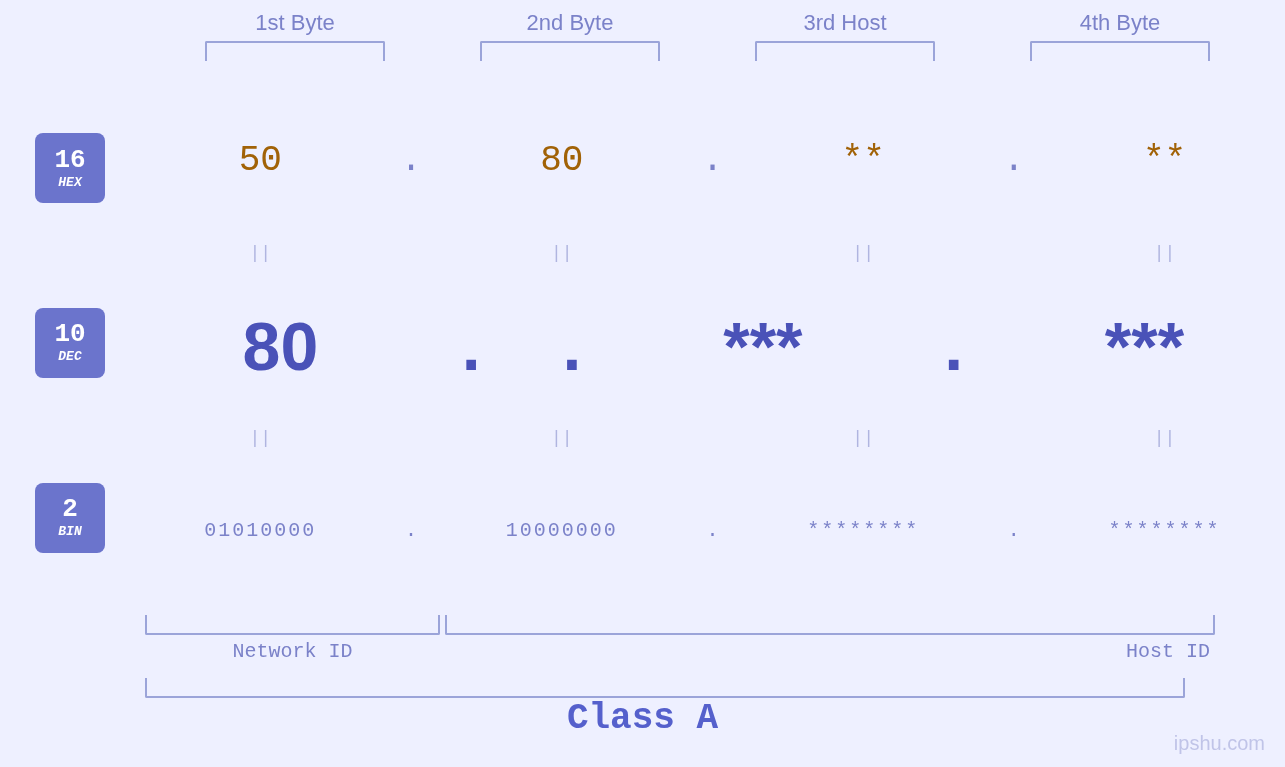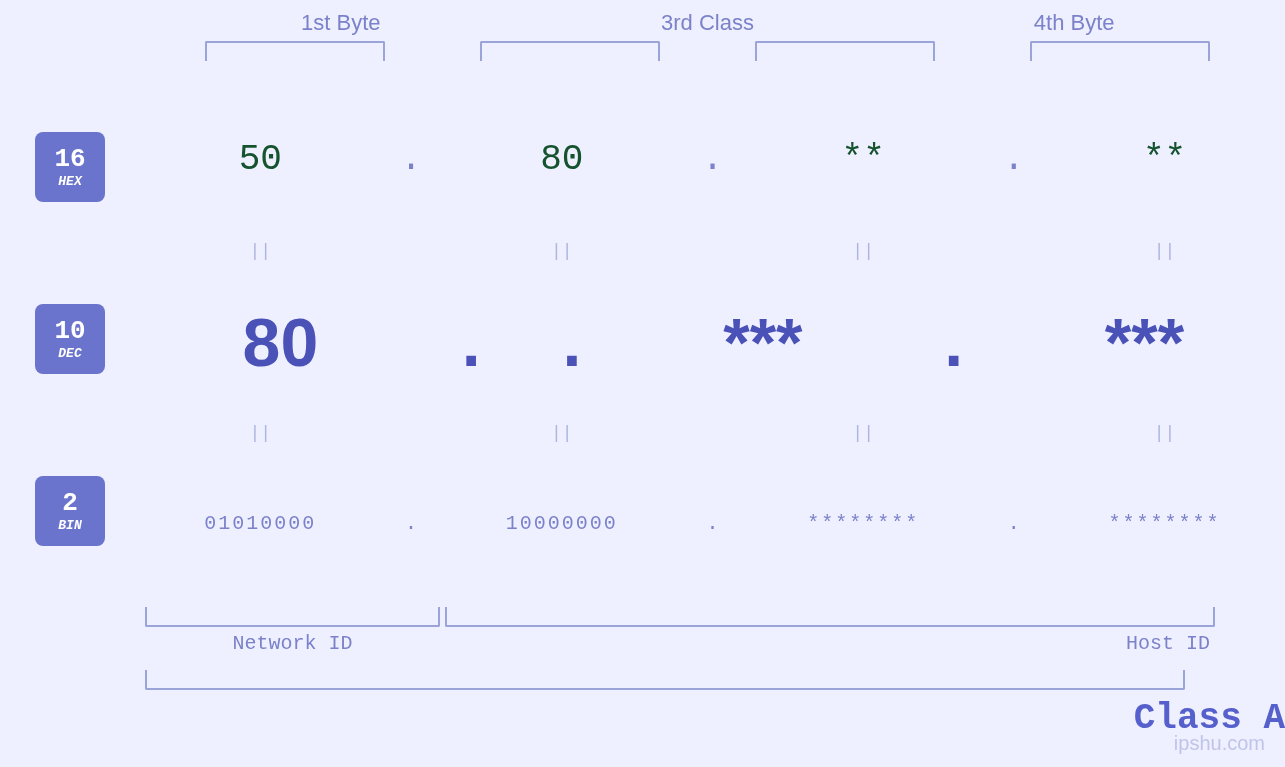--- a/index.html
+++ b/index.html
@@ -123,21 +123,21 @@
       justify-content: center;
     }
 
     .dot-cell {
       width: 40px;
       text-align: center;
     }
 
     
     .hex-value {
-      color: #14532d;
+      color: #a16207;
       font-size: 36px;
     }
 
     .hex-dot {
       color: #7b82c9;
       font-size: 36px;
     }
 
     
     .dec-value {
@@ -239,25 +239,24 @@
       width: 1040px;
       margin-left: 145px;
       height: 20px;
       border: 2px solid #9ba4d9;
       border-top: none;
       border-radius: 0 0 2px 2px;
       margin-top: 15px;
     }
 
     .class-label {
-      text-align: right;
+      text-align: center;
       width: 1285px;
       color: #5560cc;
       font-size: 36px;
-      margin-top: 8px;
       font-weight: bold;
     }
 
     .watermark {
       position: absolute;
       bottom: 12px;
       right: 20px;
       color: #c0c4e8;
       font-size: 20px;
       font-family: Arial, sans-serif;
@@ -281,21 +280,22 @@
       width: 40px;
     }
   </style>
 </head>
 <body>
 
 <div class="container">
 
   <div class="byte-headers">
     <div class="byte-header">1st Byte</div>
-    <div class="byte-header">3rd Class</div>
+    <div class="byte-header">2nd Byte</div>
+    <div class="byte-header">3rd Host</div>
     <div class="byte-header">4th Byte</div>
   </div>
 
   <div class="brackets-row">
     <div class="bracket"></div>
     <div class="bracket"></div>
     <div class="bracket"></div>
     <div class="bracket"></div>
   </div>
 

